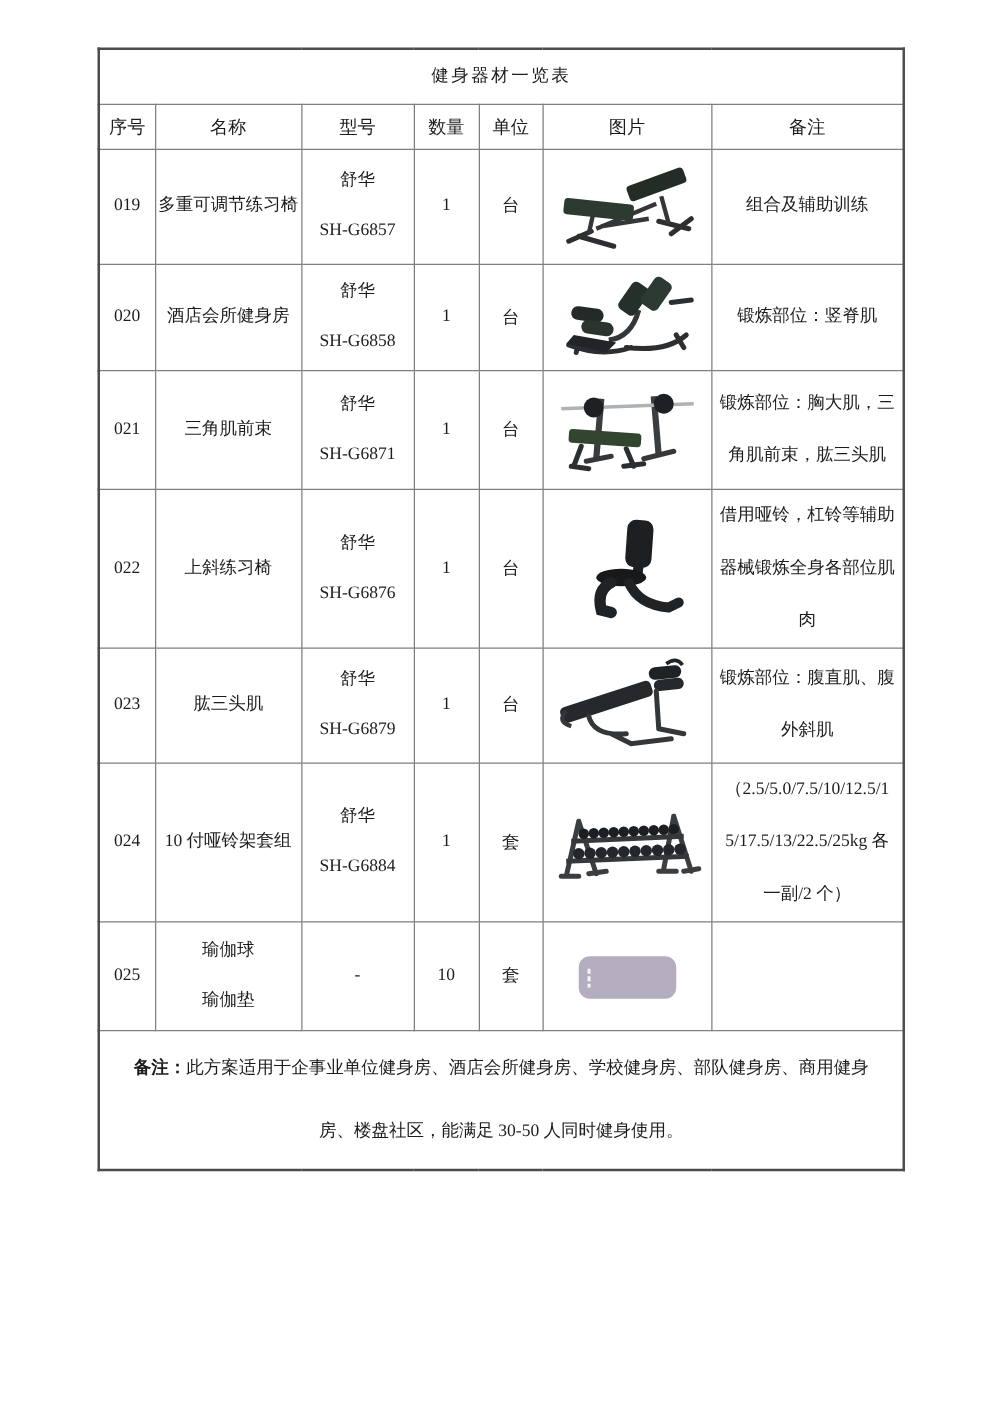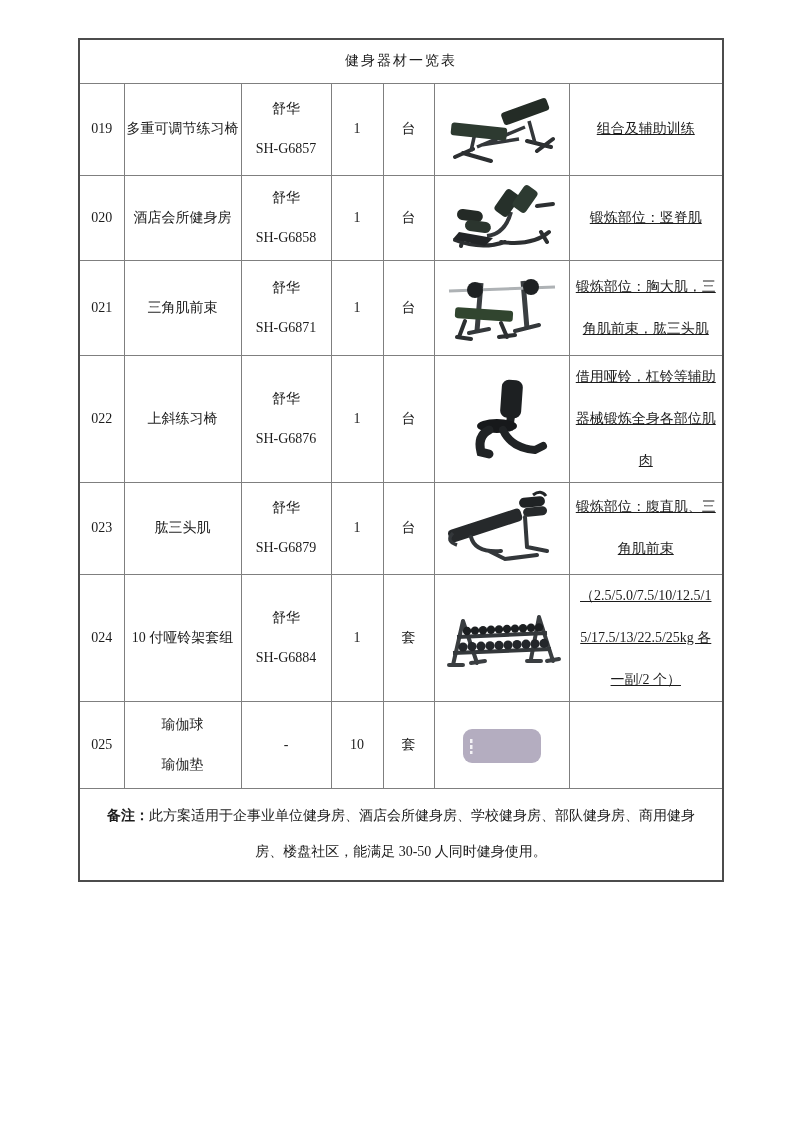--- a/index.html
+++ b/index.html
@@ -17,23 +17,23 @@
   .sheet td, .sheet th {
     border: 1px solid #7f7f7f;
     font-weight: normal; font-size: 14px;
     text-align: center; vertical-align: middle;
     overflow: hidden;
   }
   .title-cell { font-size: 23px; font-weight: bold; letter-spacing: 2px; margin-top: 39px; }
   .header-row th { font-size: 14.5px; }
   .multiline { white-space: pre-line; }
   .tall-lines { line-height: 40px; margin-left: 16px; }
-  .remark-cell { line-height: 42px; padding: 0 6px; text-decoration: underline; }
+  .remark-cell { line-height: 42px; padding: 0 6px; }
   .breakall { word-break: break-all; }
-  .footer-cell { line-height: 36px; padding: 4px 14px; text-align: center; margin-left: 20px; }
+  .footer-cell { line-height: 51px; padding: 4px 14px; text-align: center; margin-left: 20px; }
   .footer-label { font-weight: bold; }
   .img-cell svg { display: block; margin: 0 auto; }
 </style>
 </head>
 <body>
 
 <table class="sheet">
   <colgroup>
     <col style="width:45px">
       <col style="width:117px">
@@ -42,20 +42,29 @@
       <col style="width:51px">
       <col style="width:135px">
     <col style="width:154px">
   </colgroup>
 
   <tbody>
       <tr style="height:44px">
     <td colspan="7" class="title-cell">健身器材一览表</td>
   </tr>
 
+  <tr class="header-row" style="height:36px">
+    <th>序号</th>
+    <th>名称</th>
+    <th>型号</th>
+    <th>数量</th>
+    <th>单位</th>
+    <th>图片</th>
+    <th>备注</th>
+  </tr>
 
   <tr style="height:92px">
     <td>019</td>
     <td class="multiline tall-lines">多重可调节练习椅</td>
     <td class="multiline tall-lines">舒华
 SH-G6857</td>
     <td>1</td>
     <td>台</td>
     <td class="img-cell">
       <svg width="122" height="80" viewBox="0 0 122 80">
@@ -140,21 +149,21 @@
     <td class="img-cell">
       <svg width="122" height="82" viewBox="0 0 122 82">
         <rect x="6" y="32" width="76" height="13" rx="4" fill="#26292b" transform="rotate(-18 44 38)"></rect>
         <rect x="78" y="10" width="26" height="10" rx="5" fill="#1f2224" transform="rotate(-6 91 15)"></rect>
         <rect x="82" y="20" width="24" height="9" rx="4.5" fill="#26292b" transform="rotate(-6 94 24)"></rect>
         <path d="M92 8 Q100 2 105 9" stroke="#222527" stroke-width="3" fill="none"></path>
         <path d="M84 30 L86 60 M30 50 Q34 66 60 64 M86 60 L106 64 M48 64 L64 72 L96 68" stroke="#33373a" stroke-width="4" fill="none" stroke-linecap="round"></path>
         <path d="M12 46 Q4 54 16 58" stroke="#33373a" stroke-width="3.5" fill="none"></path>
       </svg>
     </td>
-    <td class="remark-cell">锻炼部位：腹直肌、三角肌前束</td>
+    <td class="remark-cell">锻炼部位：腹直肌、腹外斜肌</td>
   </tr>
 
   <tr style="height:97px">
     <td>024</td>
     <td class="multiline tall-lines">10 付哑铃架套组</td>
     <td class="multiline tall-lines">舒华
 SH-G6884</td>
     <td>1</td>
     <td>套</td>
     <td class="img-cell">

